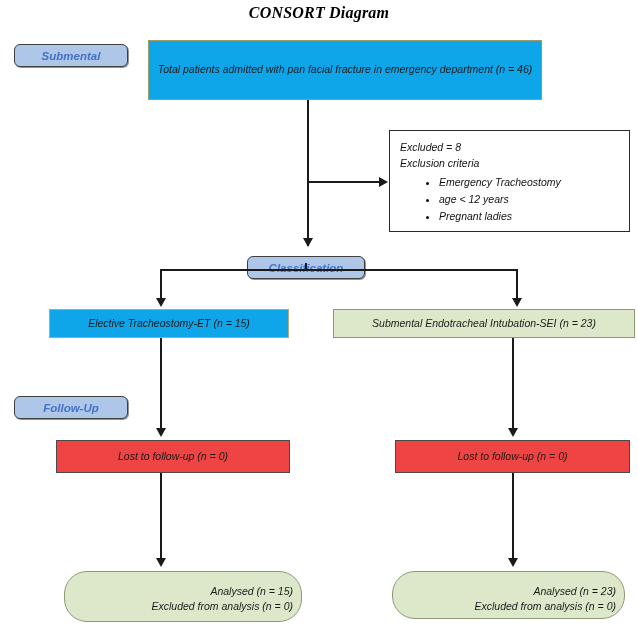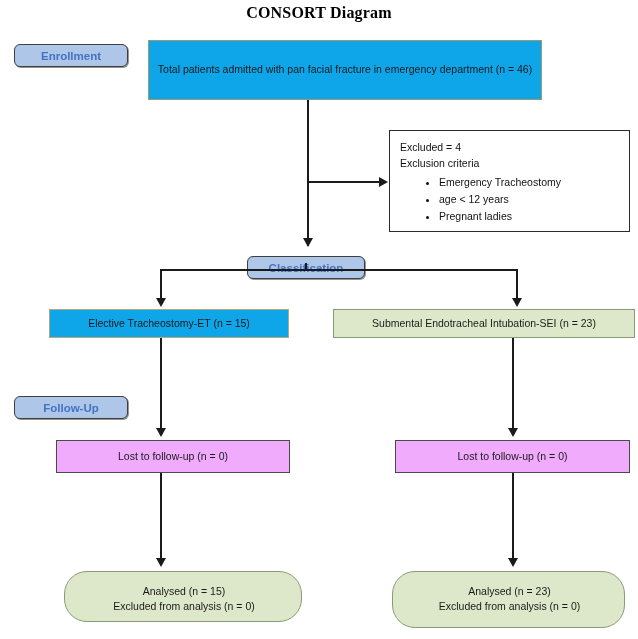--- a/index.html
+++ b/index.html
@@ -7,20 +7,21 @@
     padding: 0;
     background: #ffffff;
   }
   #canvas {
     position: relative;
     width: 638px;
     height: 639px;
     background: #ffffff;
     font-family: "Liberation Sans", sans-serif;
     overflow: hidden;
+    font-style: italic;
   }
   .abs { position: absolute; box-sizing: border-box; }
 
   
   .title {
     left: 0;
     top: 4px;
     width: 638px;
     text-align: center;
     font-family: "Liberation Serif", serif;
@@ -54,28 +55,28 @@
     justify-content: center;
     text-align: center;
     font-size: 10.5px;
     color: #1a1a1a;
     line-height: 1.45;
     padding: 2px 8px;
     background: #ffffff;
   }
   .box.left-align {
     justify-content: flex-start;
-    text-align: center;
+    text-align: right;
     padding-left: 10px;
     border-radius: 23px;
   }
   .box-yellow { background: #0ea5e9; border-color: #9a9a6a; }
   .box-cream  { background: #0ea5e9; border-color: #b8a878; }
   .box-green  { background: #DDE8CA; border-color: #8a9a76; }
-  .box-white  { background: #f0abfc; border-color: #4a4a4a; }
+  .box-white  { background: #ef4444; border-color: #4a4a4a; }
 
   .excl {
     background: #ffffff;
     border: 1px solid #2b2b2b;
     font-size: 10.5px;
     color: #111111;
     padding: 8px 6px 6px 10px;
     text-align: left;
     line-height: 1.55;
     display: block;
@@ -104,35 +105,35 @@
   }
 </style>
 </head>
 <body>
 
 <div id="canvas">
 
   <div class="abs title">CONSORT Diagram</div>
 
   <div class="abs stage" style="left:14px; top:44px;">
-    <span>Enrollment</span>
+    <span>Submental</span>
   </div>
 
   <div class="abs box box-yellow" style="left:148px; top:40px; width:394px; height:60px;">
     <span>Total patients admitted with pan facial fracture in emergency department (n = 46)</span>
   </div>
 
   <div class="abs vline" style="left:307px; top:100px; height:146px;"></div>
   <div class="abs arrow-down" style="left:303px; top:238px;"></div>
 
   <div class="abs hline" style="left:307px; top:181px; width:72px;"></div>
   <div class="abs arrow-right" style="left:379px; top:177px;"></div>
 
   <div class="abs excl" style="left:389px; top:130px; width:241px; height:102px;">
-    <div>Excluded = 4</div>
+    <div>Excluded = 8</div>
     <div>Exclusion criteria</div>
     <ul>
       <li>Emergency Tracheostomy</li>
       <li>age &lt; 12 years</li>
       <li>Pregnant ladies</li>
     </ul>
   </div>
 
   <div class="abs stage" style="left:247px; top:256px; width:118px;align-items:center;">
     <span>Classification</span>
@@ -176,18 +177,18 @@
 
   <div class="abs vline" style="left:512px; top:473px; height:88px;"></div>
   <div class="abs arrow-down" style="left:508px; top:558px;"></div>
 
 
   <div class="abs box box-green left-align" style="left:64px; top:571px; width:238px; height:51px; display:block; padding-top:12px;">
     <div>Analysed (n = 15)</div>
     <div>Excluded from analysis (n = 0)</div>
   </div>
 
-  <div class="abs box box-green left-align" style="left:392px; top:571px; width:233px; height:57px; display:block; padding-top:12px;">
+  <div class="abs box box-green left-align" style="left:392px; top:571px; width:233px; height:48px; display:block; padding-top:12px;">
     <div>Analysed (n = 23)</div>
     <div>Excluded from analysis (n = 0)</div>
   </div>
 
 </div>
 
 </body></html>

